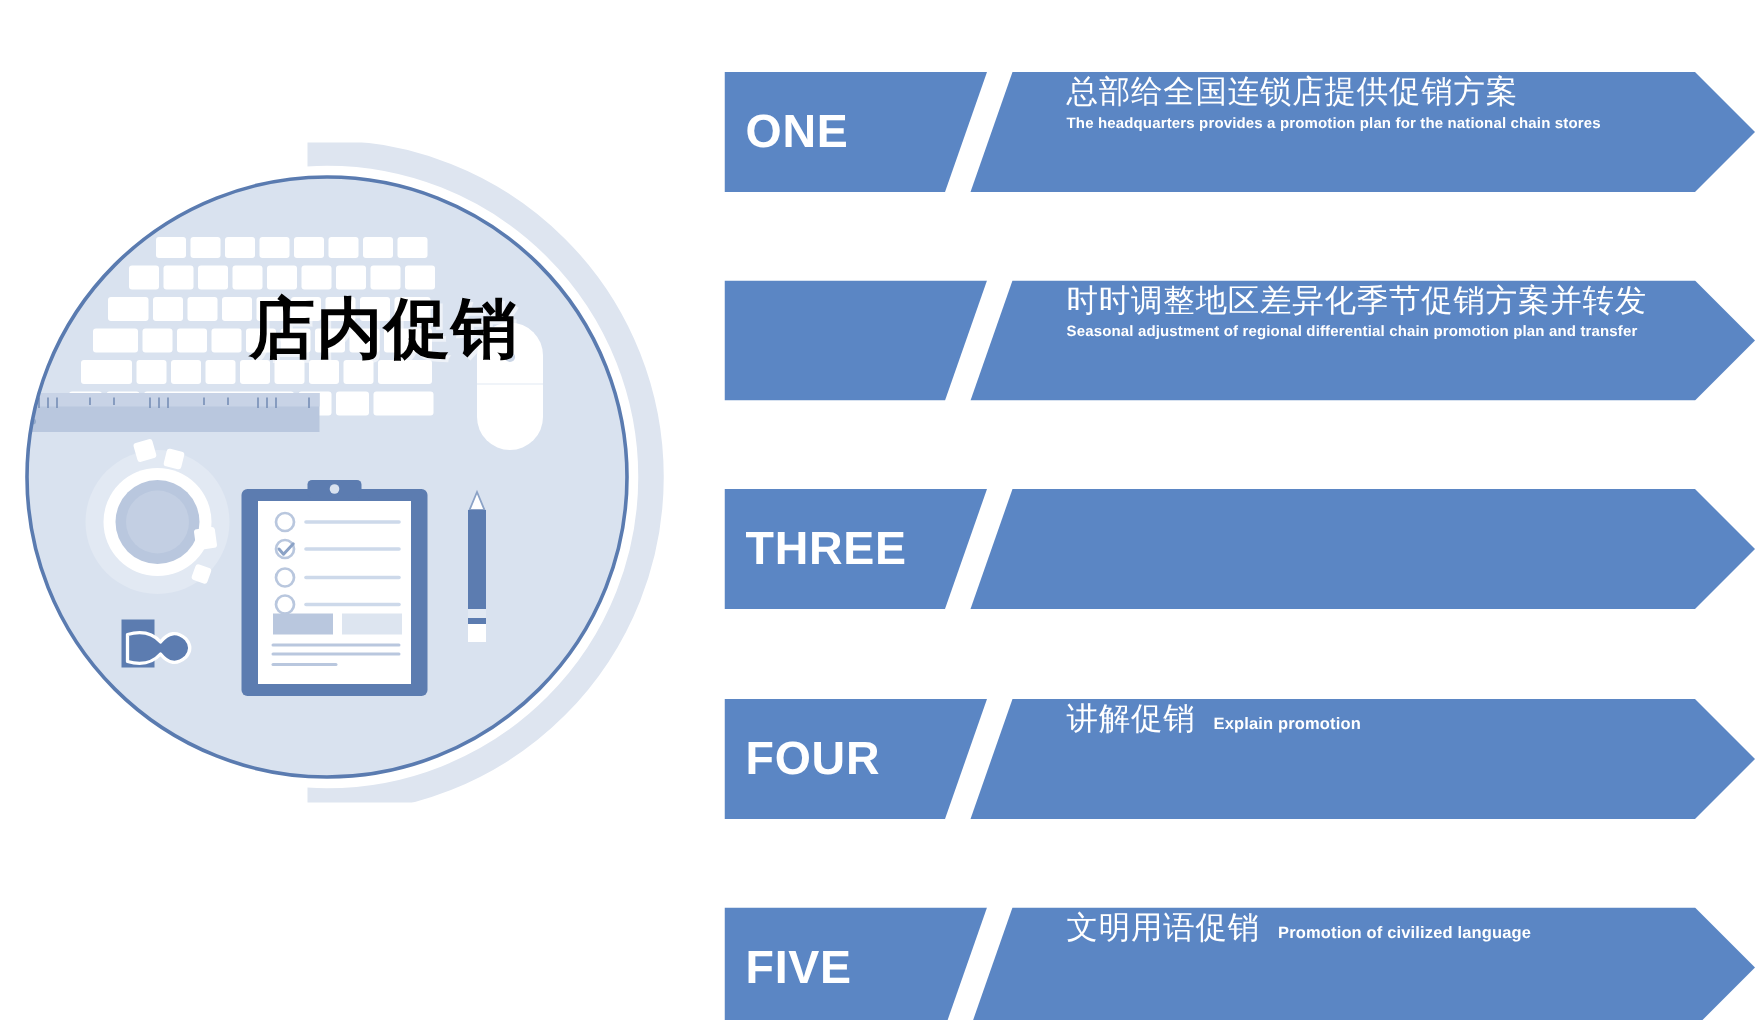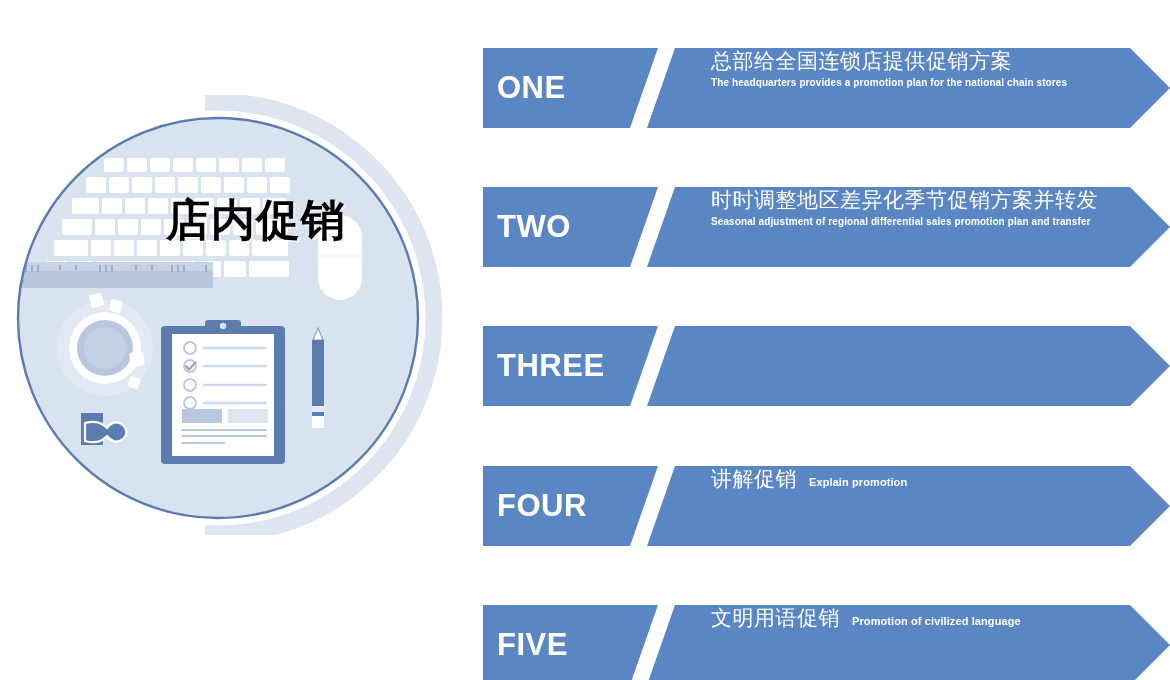--- a/index.html
+++ b/index.html
@@ -334,24 +334,23 @@
       <div class="row-cn">总部给全国连锁店提供促销方案</div>
       <div class="row-en">The headquarters provides a promotion plan for the national chain stores</div>
     </div>
   </div>
 
   <div class="row" style="top:159px;">
     <svg class="row-svg" viewBox="0 0 687 80" preserveAspectRatio="none">
       <path d="M0 0 H175 L147 80 H0 Z" fill="#5b86c4"></path>
       <path d="M192 0 H647 L687 40 L647 80 H164 Z" fill="#5b86c4"></path>
     </svg>
-    <div class="row-number">TWO</div>
     <div class="row-text stacked">
       <div class="row-cn">时时调整地区差异化季节促销方案并转发</div>
-      <div class="row-en">Seasonal adjustment of regional differential sales promotion plan and transfer</div>
+      <div class="row-en">Seasonal adjustment of regional differential chain promotion plan and transfer</div>
     </div>
   </div>
 
   <div class="row" style="top:298px;">
     <svg class="row-svg" viewBox="0 0 687 80" preserveAspectRatio="none">
       <path d="M0 0 H175 L147 80 H0 Z" fill="#5b86c4"></path>
       <path d="M192 0 H647 L687 40 L647 80 H164 Z" fill="#5b86c4"></path>
     </svg>
     <div class="row-number">THREE</div>
   </div>

